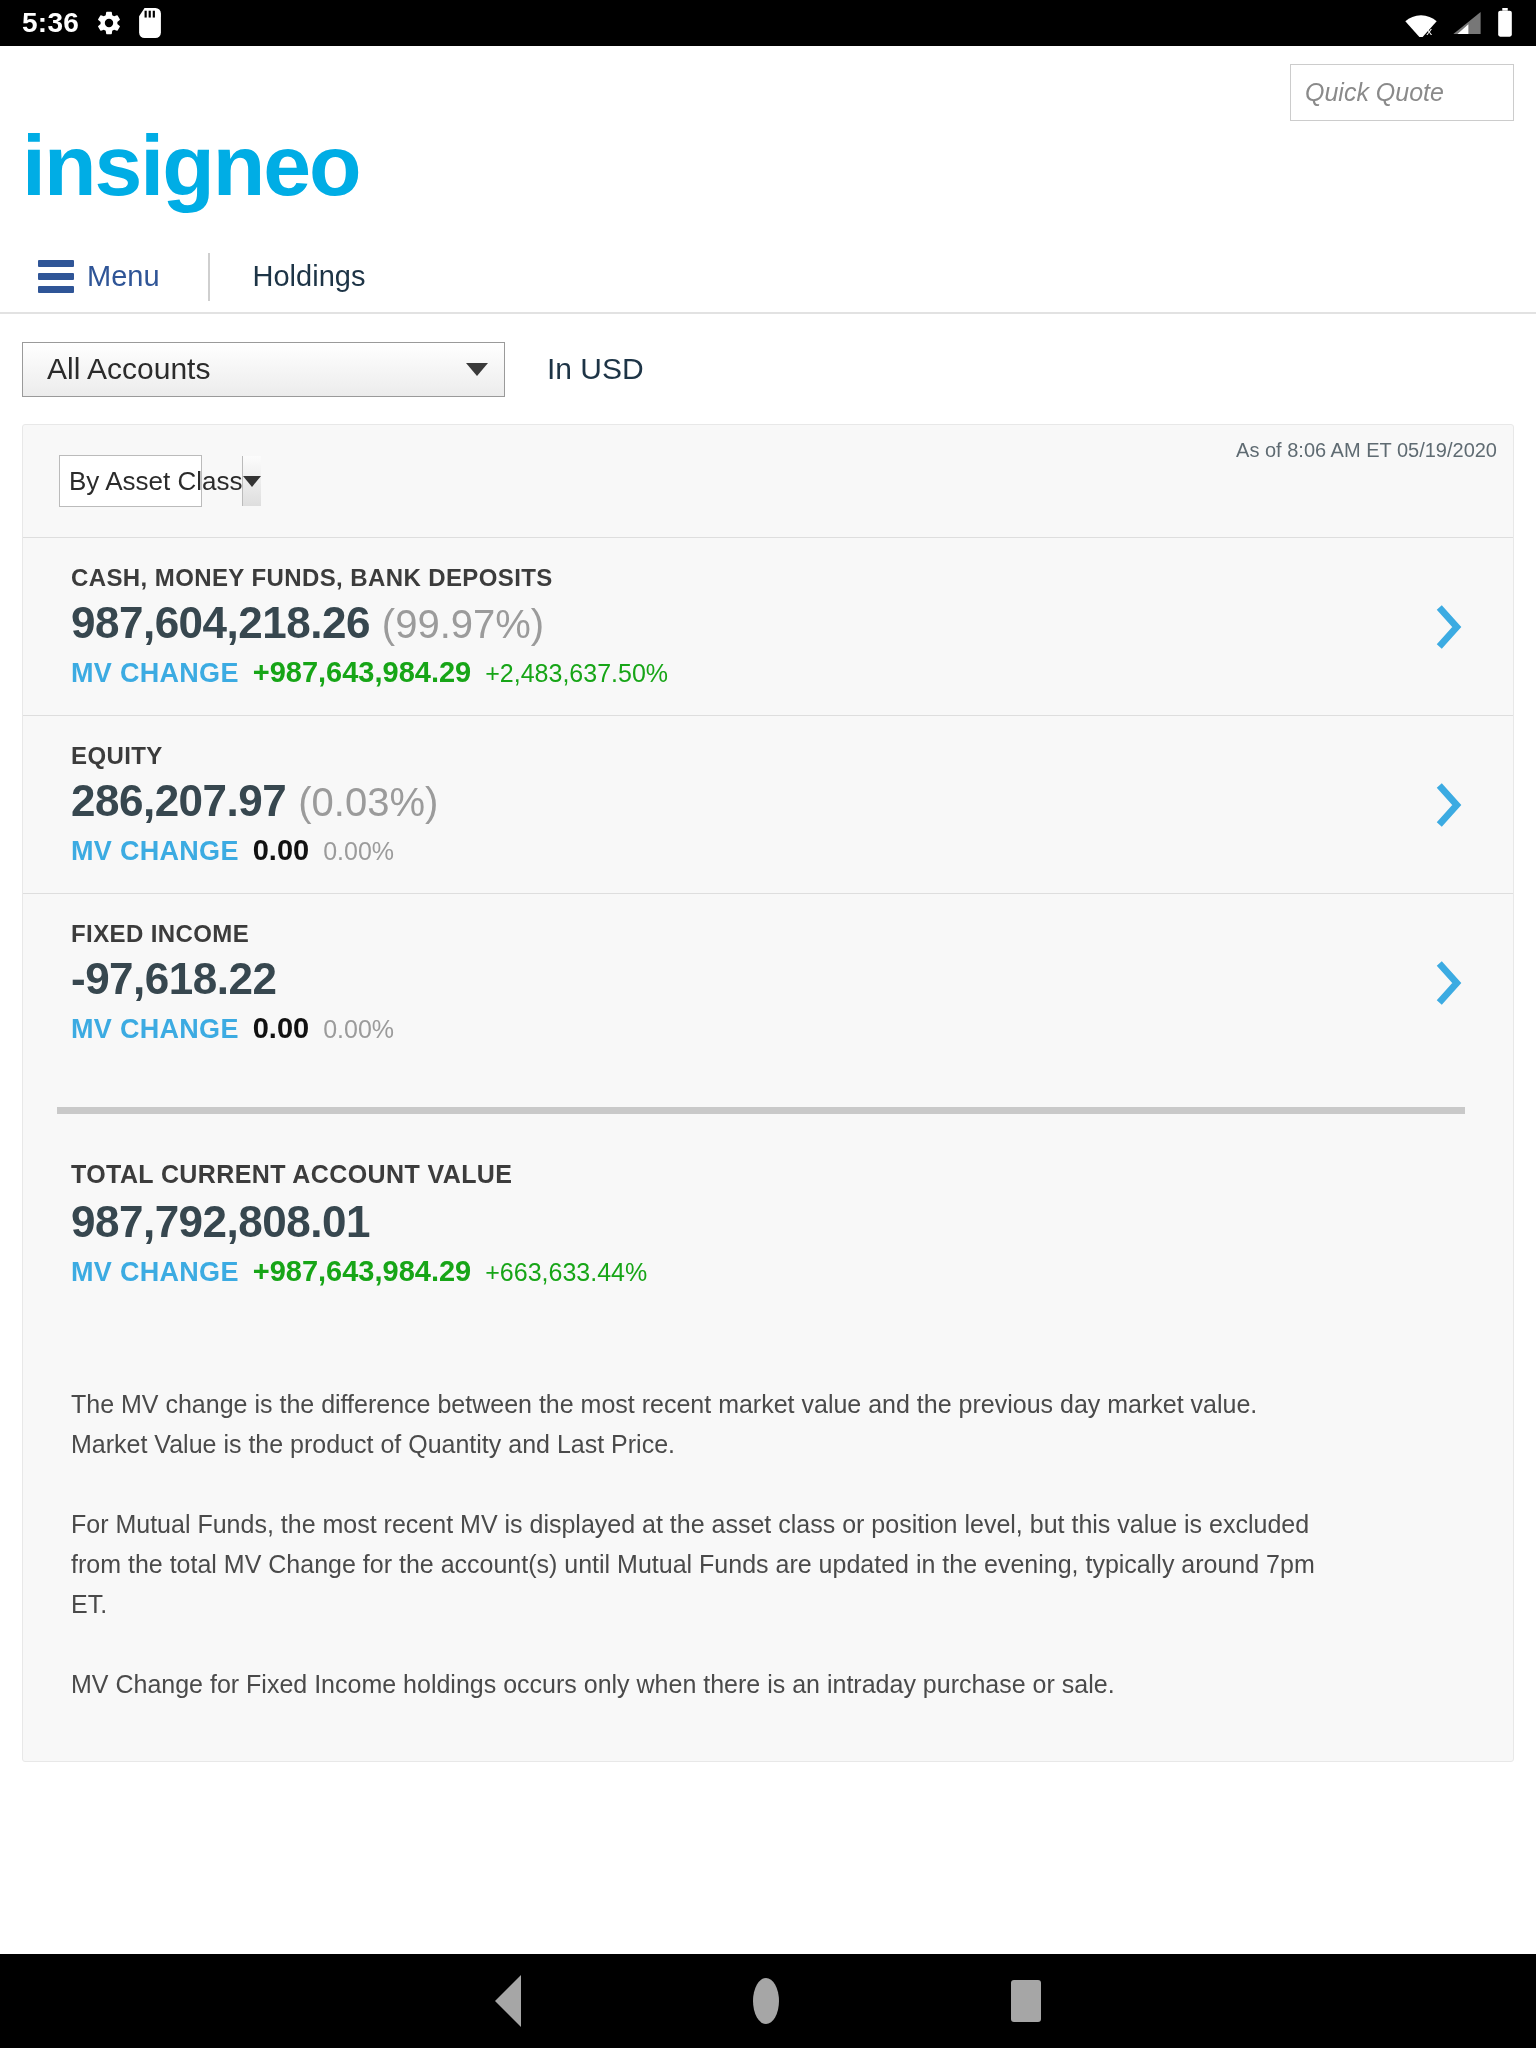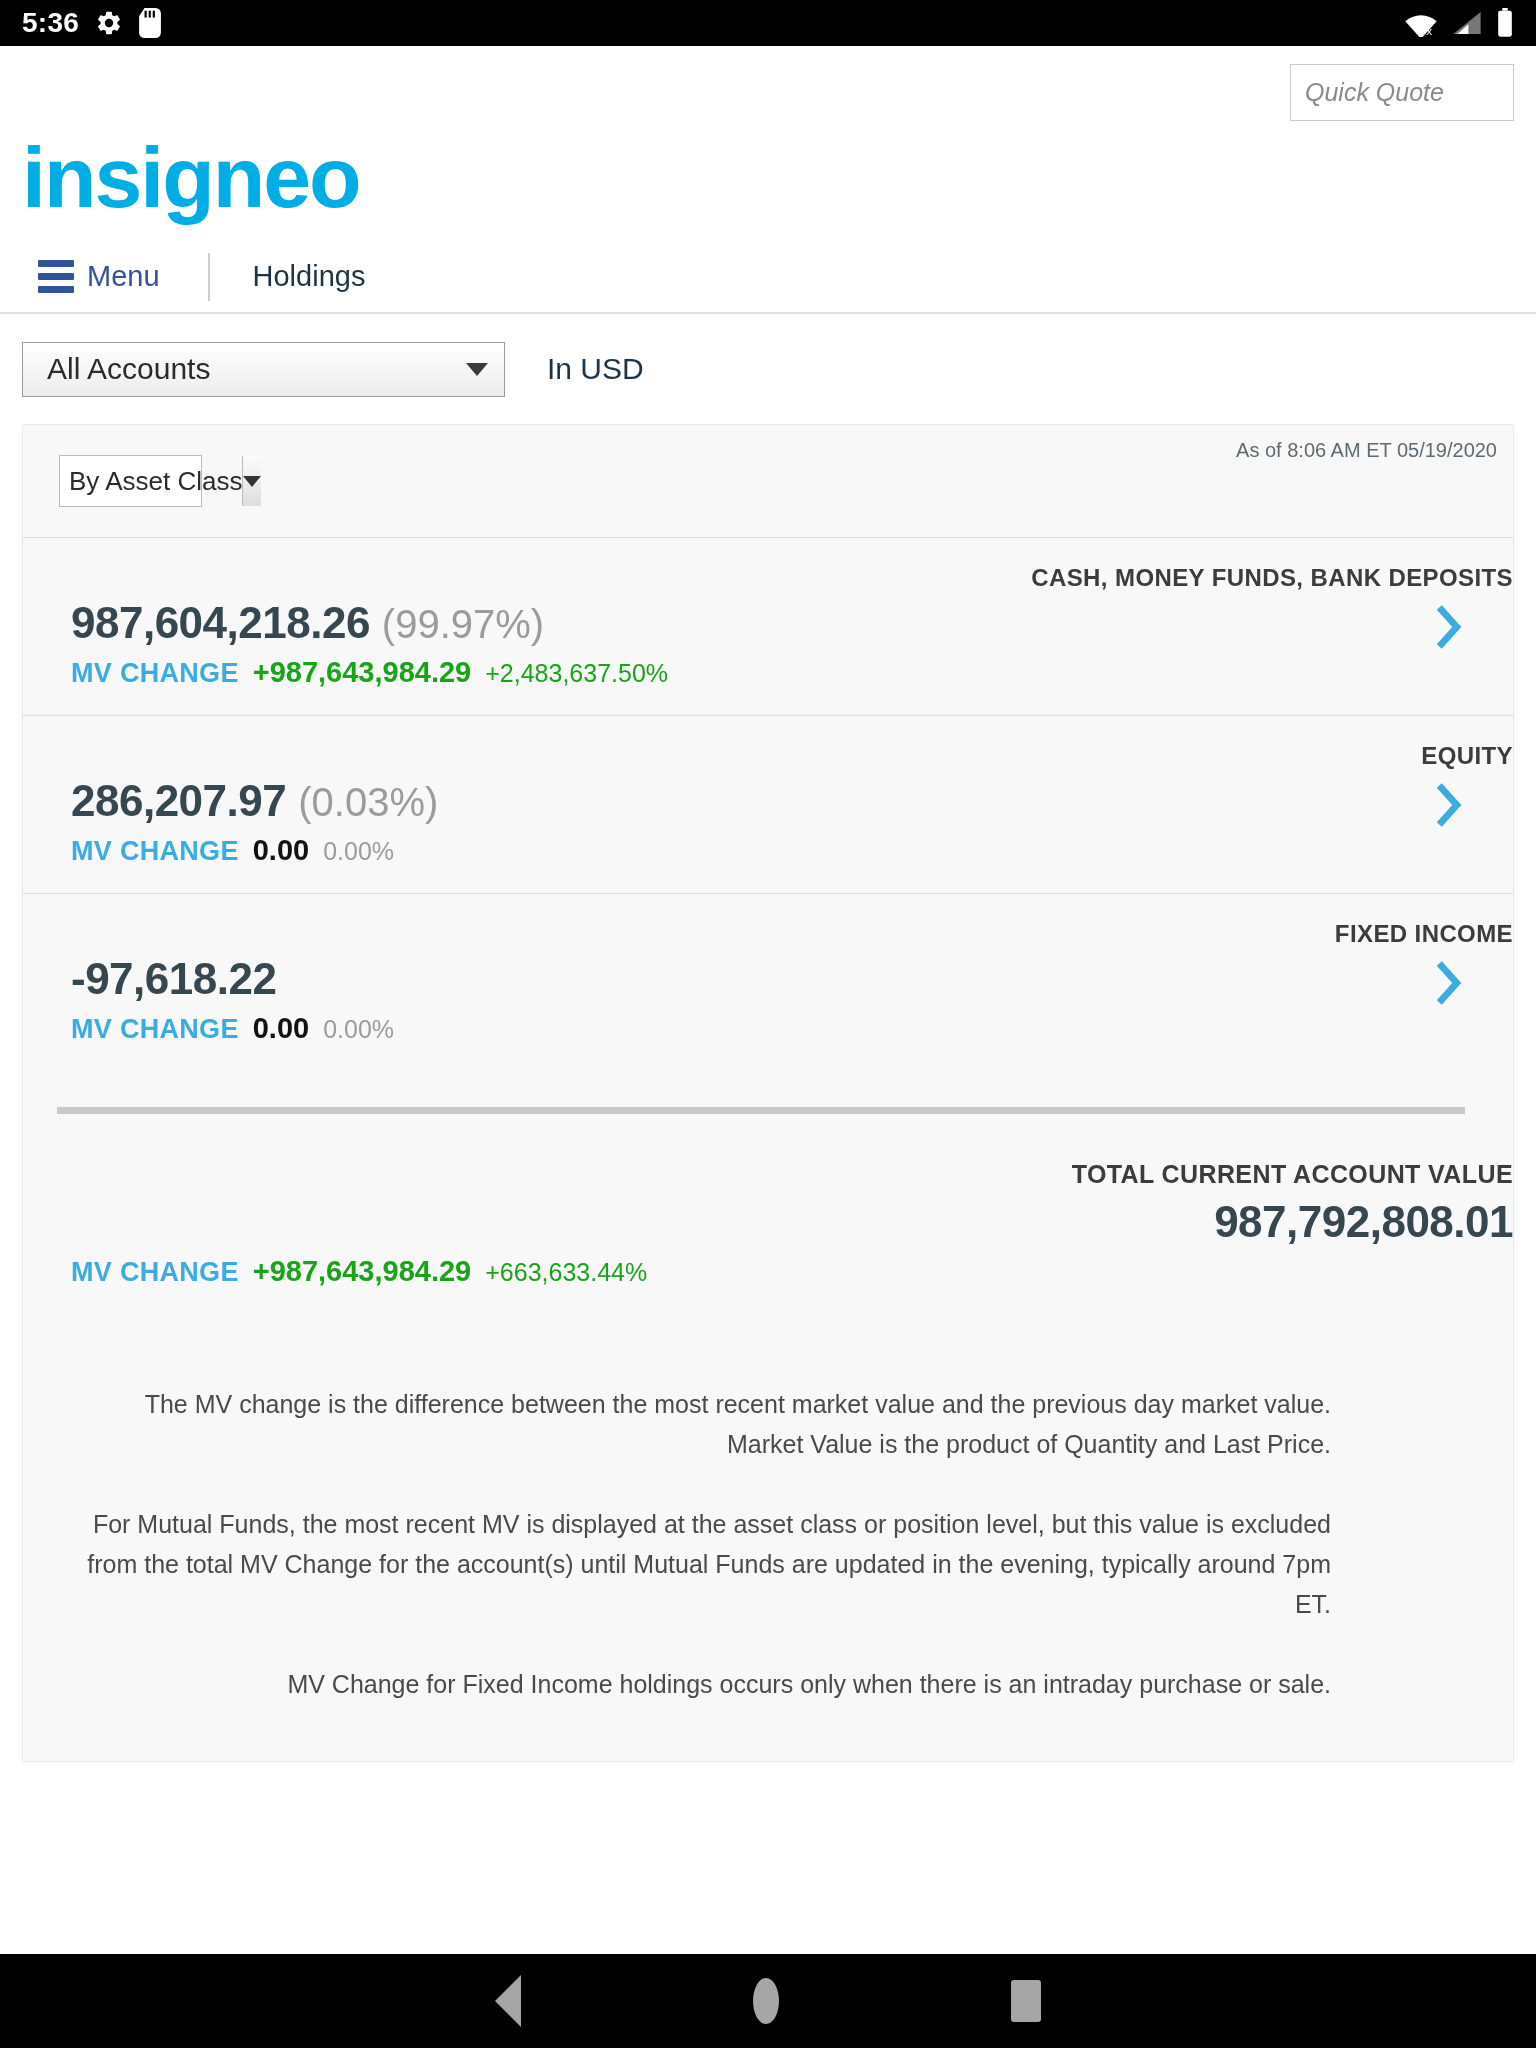--- a/index.html
+++ b/index.html
@@ -52,21 +52,21 @@
     font-size: 25px;
     font-style: italic;
     color: #6d6d6d;
     background: transparent;
   }
   .quick-quote input::placeholder { color: #8a8a8a; font-style: italic; }
 
   .brand {
     position: absolute;
     left: 22px;
-    top: 88px;
+    top: 76px;
     font-size: 86px;
     line-height: 86px;
     font-weight: 700;
     color: #00ADE5;
     letter-spacing: -2px;
   }
 
   
   .menurow {
     height: 73px;
@@ -113,21 +113,20 @@
 
   
   .card {
     margin: 0 22px;
     background: #f8f8f8;
     border: 1px solid #e8e8e8;
     border-radius: 3px;
     height: 1338px;
     position: relative;
     overflow: hidden;
-    text-align: right;
   }
   .asof {
     position: absolute;
     right: 16px;
     top: 14px;
     font-size: 20px;
     color: #5f6b72;
   }
   .card-title {
     padding: 38px 0 0 26px;

